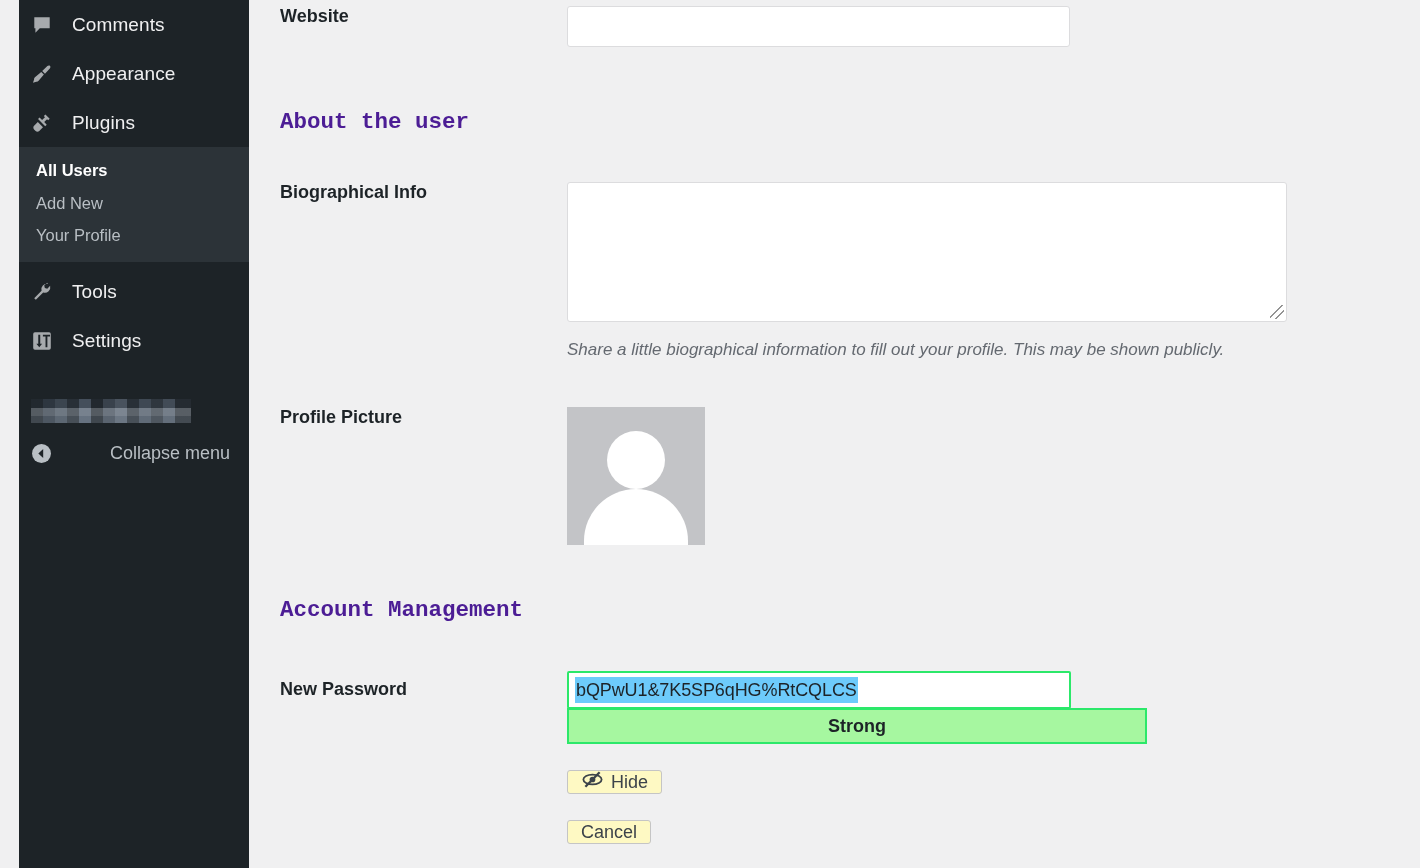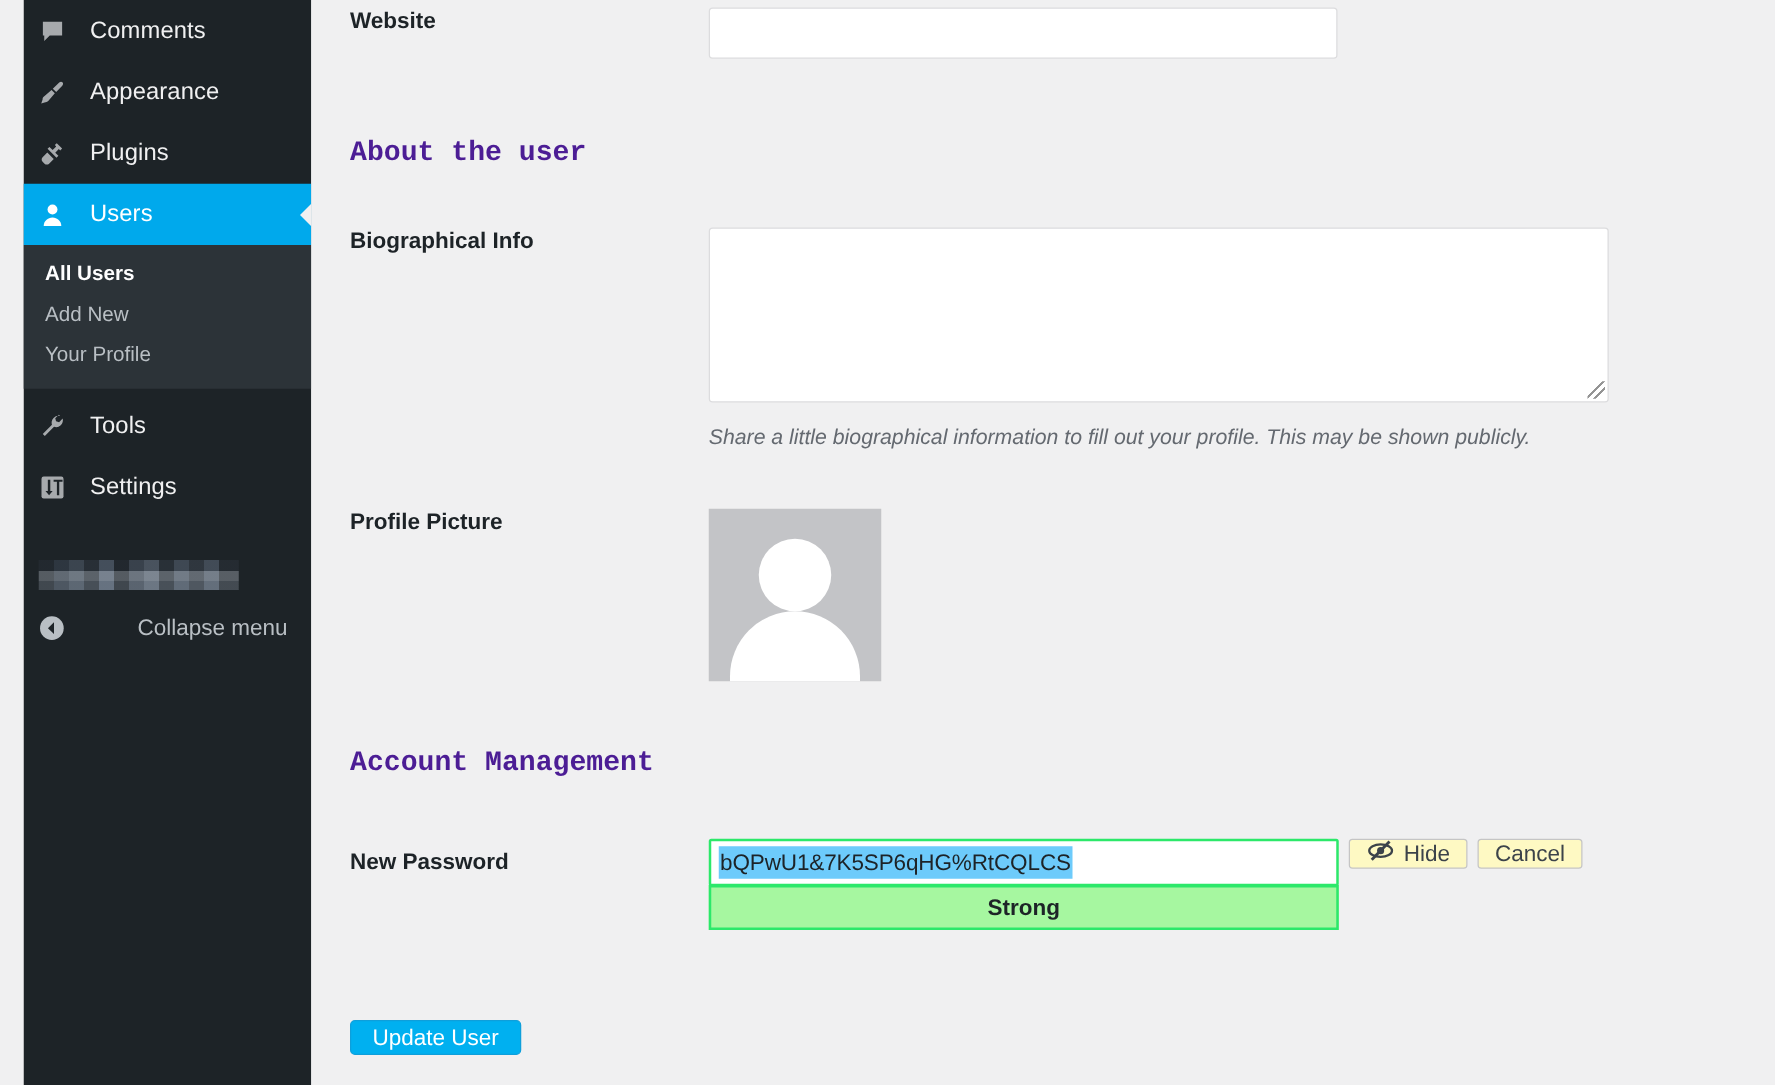--- a/index.html
+++ b/index.html
@@ -217,21 +217,21 @@
   #pw-value {
     font-size: 18px;
     color: #1d2327;
     background: #6dcbfb;
     line-height: 24px;
     padding: 1px 1px;
     white-space: nowrap;
     letter-spacing: -0.1px;
   }
   #pw-strength {
-    width: 504px;
+    width: 580px;
     height: 36px;
     margin-top: -1px;
     border: 2px solid #2ce86a;
     background: #a6f7a0;
     display: flex;
     align-items: center;
     justify-content: center;
     font-size: 18px;
     font-weight: bold;
     color: #1d2327;
@@ -292,29 +292,20 @@
 
     <div class="menu-item">
       <span class="mi-icon">
         <svg width="22" height="22" viewBox="0 0 20 20" fill="currentColor">
           <path d="M13.1 2.3l-1.4 1.4 1 1-2.6 2.6-2.3-2.3L6.4 6.4l6.5 6.5 1.4-1.4-2.3-2.3 2.6-2.6 1 1 1.4-1.4-3.9-3.9zM6.2 9.1l-3.4 3.4c-.9.9-.9 2.4 0 3.3l1.4 1.4c.9.9 2.4.9 3.3 0l3.4-3.4-4.7-4.7z"></path>
         </svg>
       </span>
       <span class="mi-label">Plugins</span>
     </div>
 
-    <div class="menu-item active">
-      <span class="mi-icon">
-        <svg width="22" height="22" viewBox="0 0 20 20" fill="currentColor">
-          <circle cx="10" cy="6" r="3.6"></circle>
-          <path d="M3.6 18c0-3.6 2.9-6.2 6.4-6.2s6.4 2.6 6.4 6.2z"></path>
-        </svg>
-      </span>
-      <span class="mi-label">Users</span>
-    </div>
 
     <div id="submenu">
       <a class="submenu-item current">All Users</a>
       <a class="submenu-item">Add New</a>
       <a class="submenu-item">Your Profile</a>
     </div>
 
     <div style="height:6px"></div>
 
     <div class="menu-item">
@@ -385,21 +376,21 @@
         </div>
       </div>
     </div>
 
     <div style="padding-top:52px">
       <div class="section-title">Account Management</div>
     </div>
 
     <div class="row" style="padding-top:48px">
       <div class="lbl" style="padding-top:8px">New Password</div>
-      <div class="fld" style="display:flex; align-items:flex-start; gap:8px;">
+      <div class="fld" style="display:flex; align-items:flex-start; gap:26px;flex-direction:column;">
 
         <div id="pw-wrap">
           <div id="pw-input-box">
             <span id="pw-value">bQPwU1&amp;7K5SP6qHG%RtCQLCS</span>
           </div>
           <div id="pw-strength">Strong</div>
         </div>
 
         <button class="sec-btn">
           <span>

